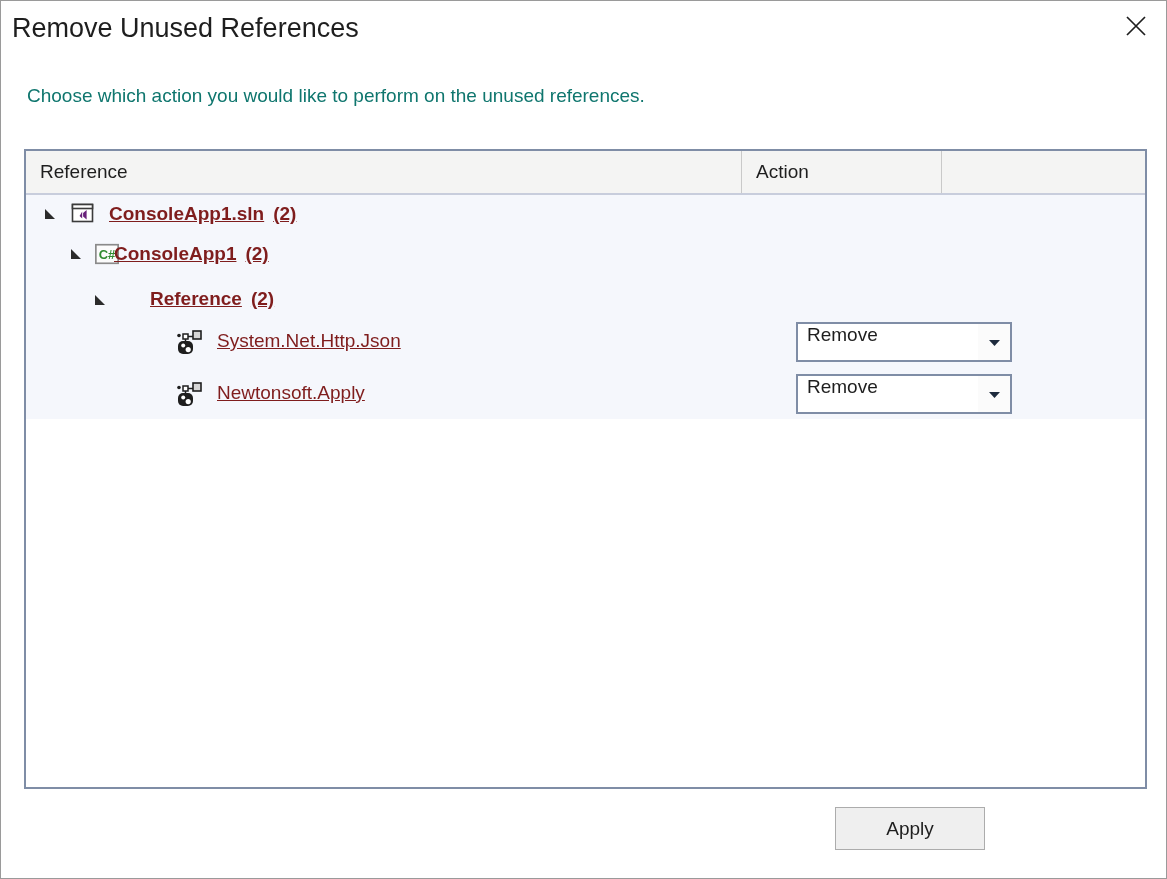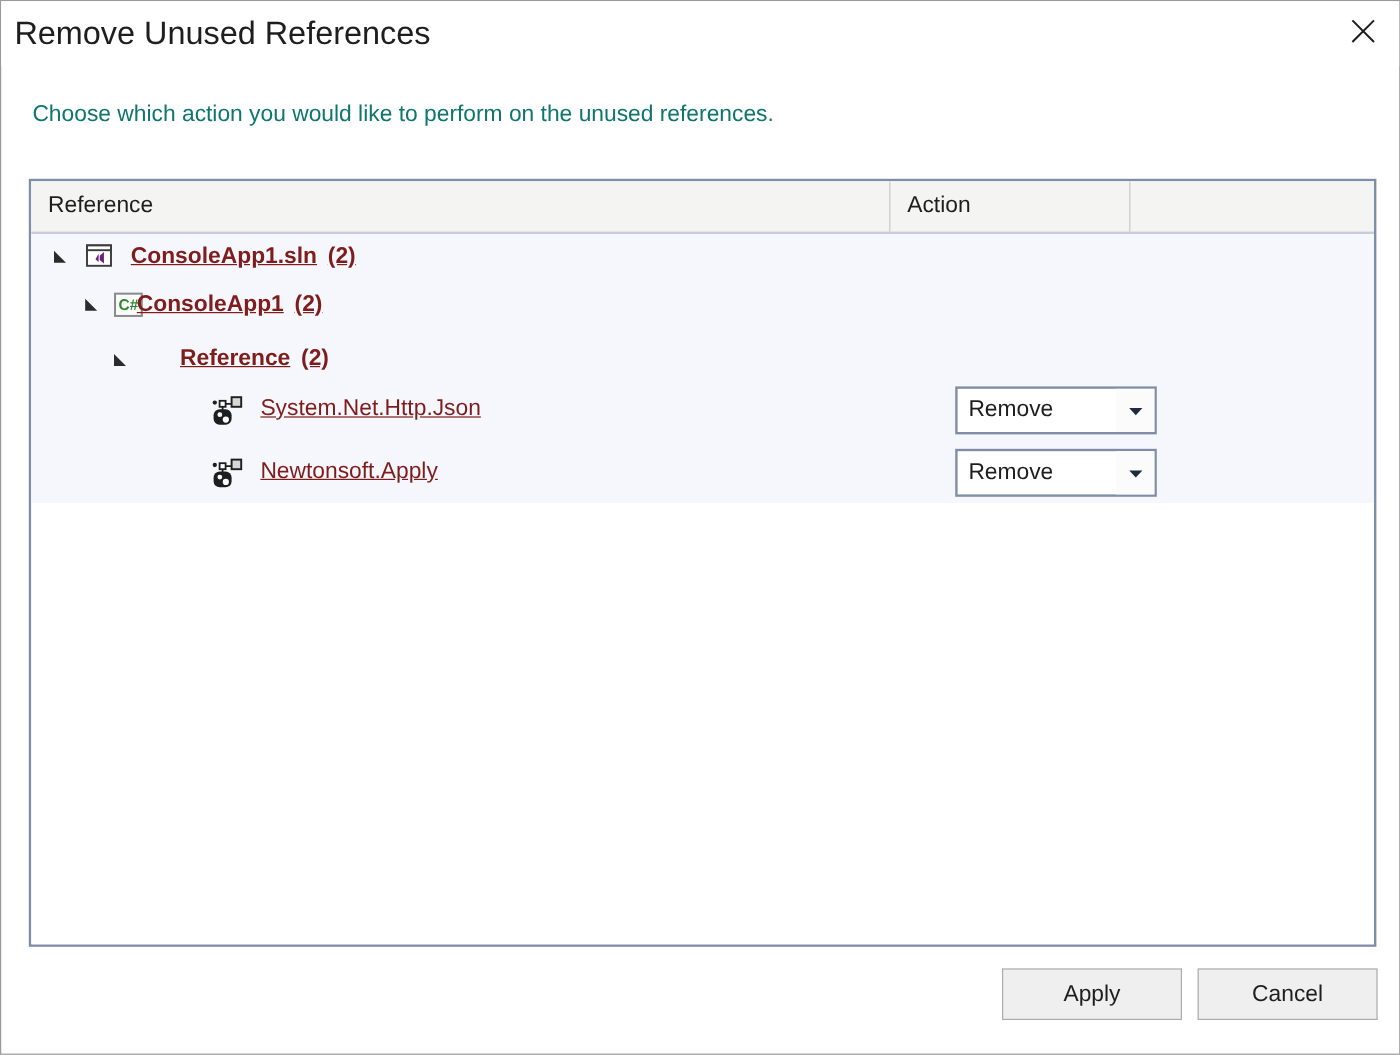--- a/index.html
+++ b/index.html
@@ -170,26 +170,25 @@
   
   .action-cell {
     position: absolute;
     left: 745px;
     top: 7px;
     width: 196px;
     height: 40px;
   }
   .combobox {
     position: relative;
-    width: 168px;
+    width: 216px;
     height: 40px;
     border: 2px solid #7f8da6;
     background: #ffffff;
     display: flex;
-    align-items: center;
     cursor: default;
   }
   .combobox-text {
     font-size: 19px;
     color: #1e1e1e;
     padding-left: 9px;
     white-space: nowrap;
   }
   .combobox-arrow {
     position: absolute;
@@ -350,16 +349,15 @@
             </div>
           </div>
         </div>
 
       </div>
     </div>
   </div>
 
   <div id="footer">
     <button class="dlg-button" id="apply-button">Apply</button>
-    <button class="dlg-button" id="cancel-button">Cancel</button>
   </div>
 
 </div>
 
 </body></html>

